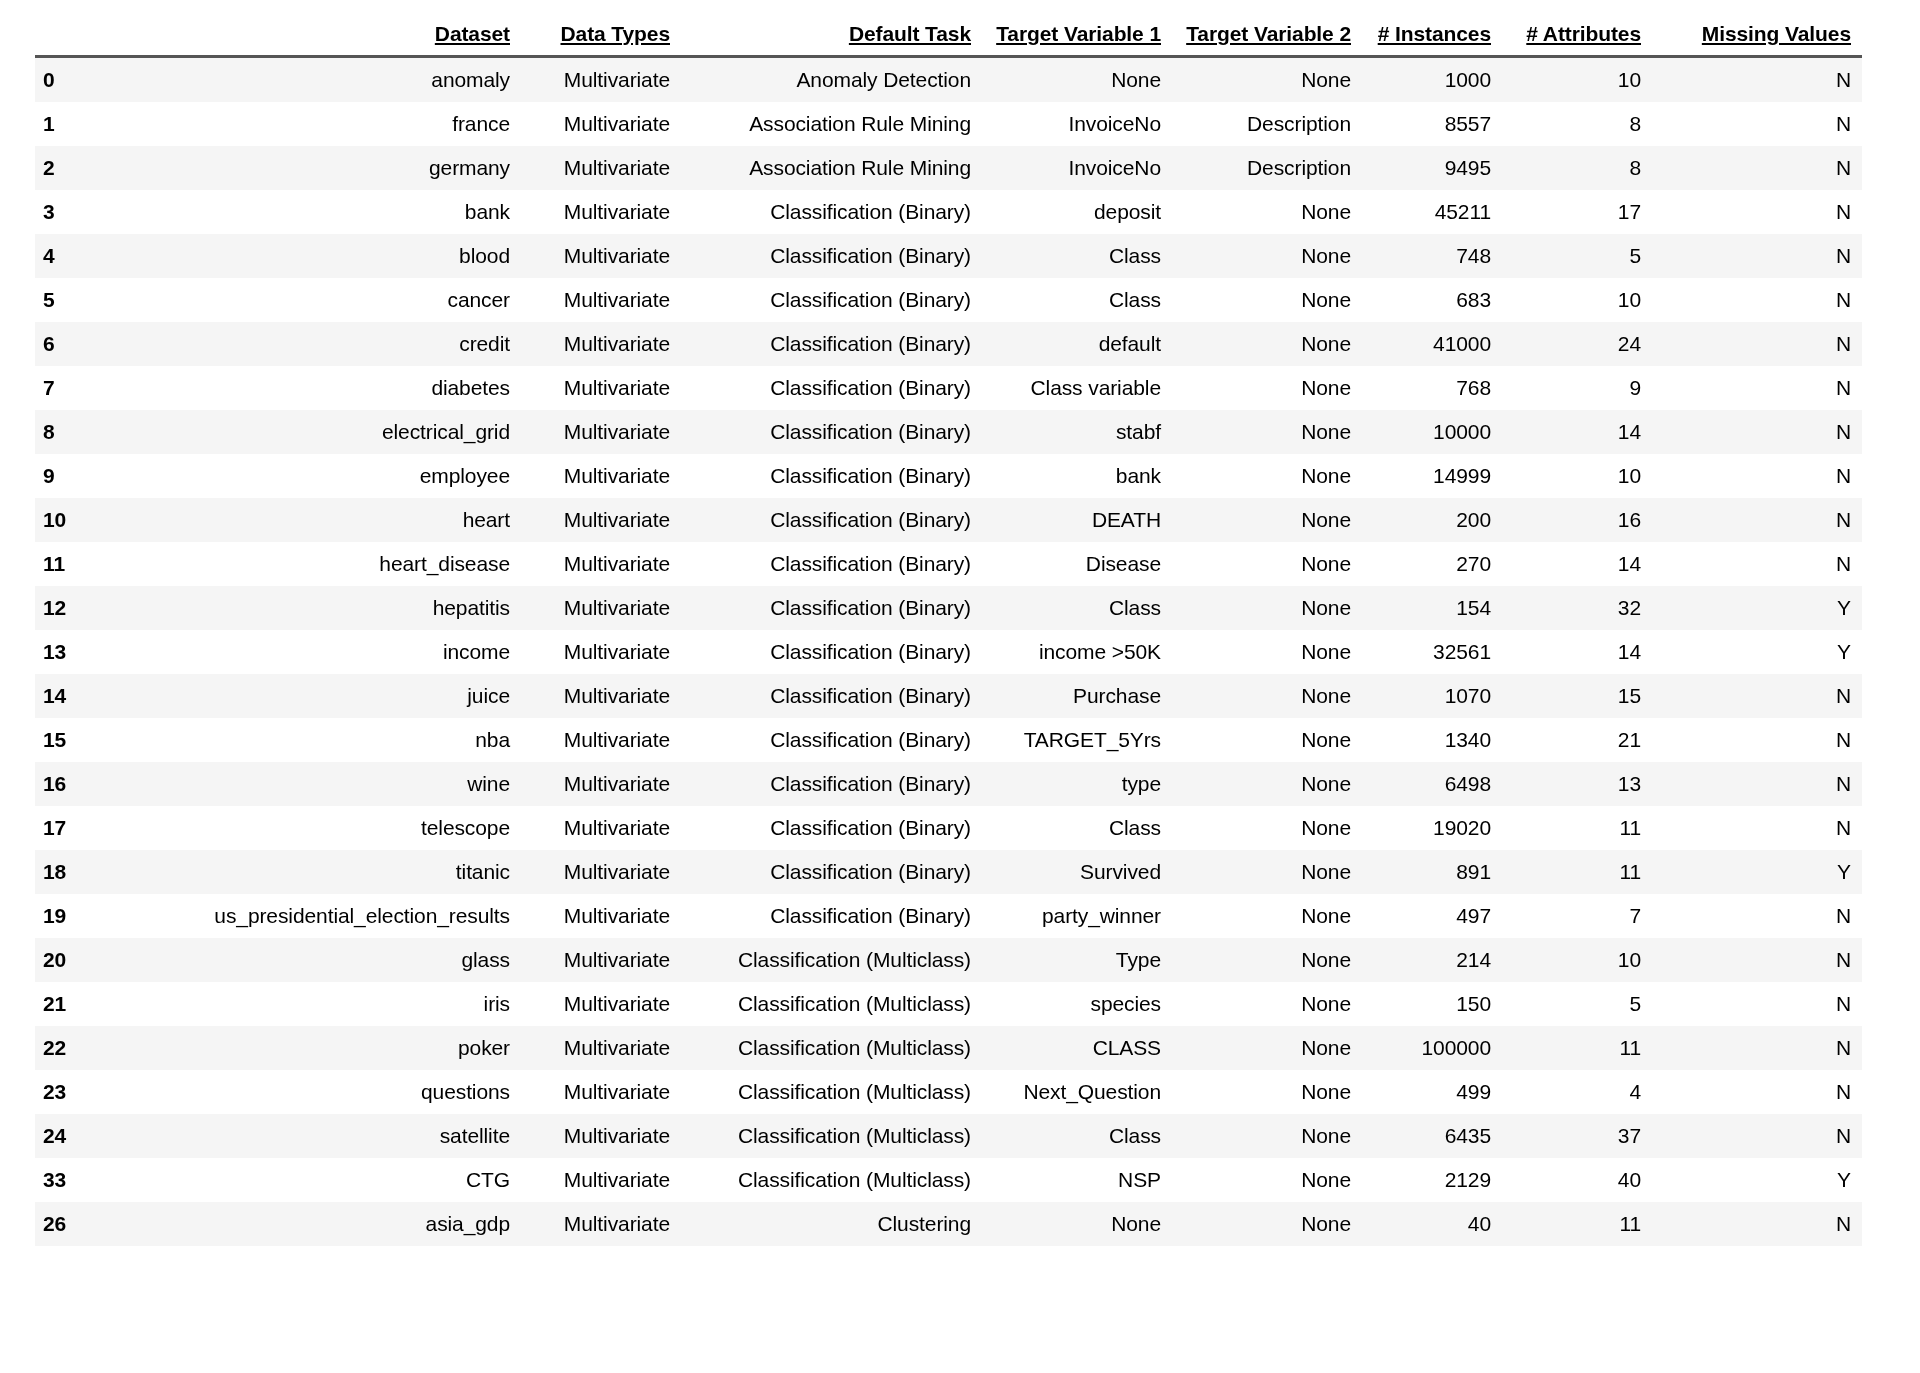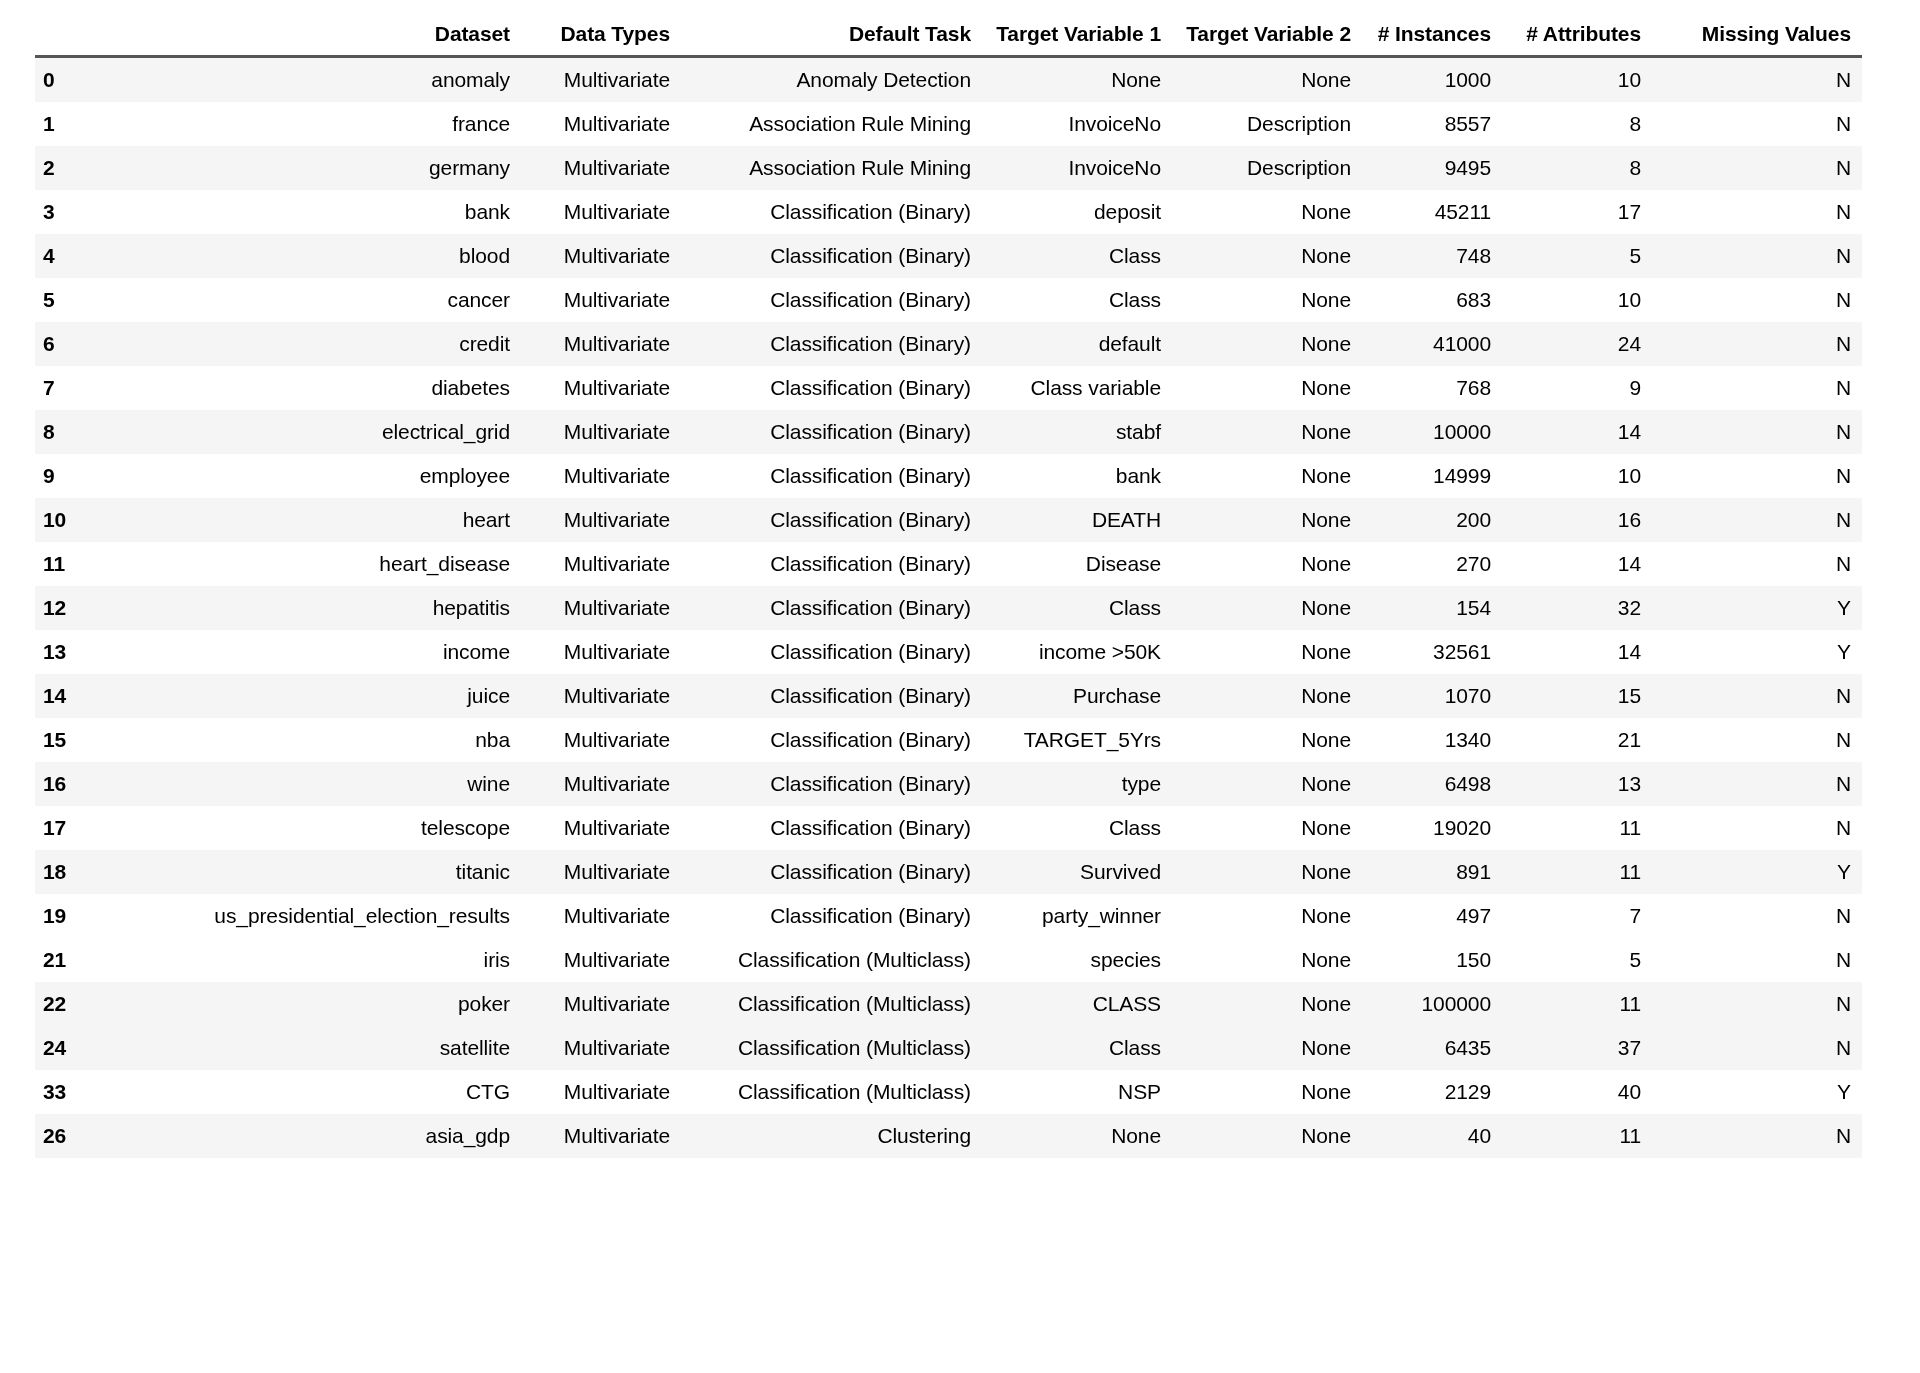--- a/index.html
+++ b/index.html
@@ -32,20 +32,21 @@
   }
   table.dataframe thead th {
     font-weight: bold;
     font-size: 21px;
     text-align: right;
     padding: 0 11px 9px 11px;
     border: none;
     vertical-align: bottom;
     white-space: nowrap;
     letter-spacing: -0.1px;
+    text-decoration: underline;
   }
   table.dataframe thead tr {
     border-bottom: 3px solid #555555;
   }
   table.dataframe tbody td,
   table.dataframe tbody th {
     font-size: 21px;
     text-align: right;
     padding: 10px 11px 10px 11px;
     border: none;
@@ -319,40 +320,62 @@
           <th class="row-index">19</th>
           <td>us_presidential_election_results</td>
           <td>Multivariate</td>
           <td>Classification (Binary)</td>
           <td>party_winner</td>
           <td>None</td>
           <td>497</td>
           <td>7</td>
           <td>N</td>
         </tr>
+        <tr class="even">
+          <th class="row-index">20</th>
+          <td>glass</td>
+          <td>Multivariate</td>
+          <td>Classification (Multiclass)</td>
+          <td>Type</td>
+          <td>None</td>
+          <td>214</td>
+          <td>10</td>
+          <td>N</td>
+        </tr>
         <tr class="odd">
           <th class="row-index">21</th>
           <td>iris</td>
           <td>Multivariate</td>
           <td>Classification (Multiclass)</td>
           <td>species</td>
           <td>None</td>
           <td>150</td>
           <td>5</td>
           <td>N</td>
         </tr>
         <tr class="even">
           <th class="row-index">22</th>
           <td>poker</td>
           <td>Multivariate</td>
           <td>Classification (Multiclass)</td>
           <td>CLASS</td>
           <td>None</td>
           <td>100000</td>
           <td>11</td>
+          <td>N</td>
+        </tr>
+        <tr class="odd">
+          <th class="row-index">23</th>
+          <td>questions</td>
+          <td>Multivariate</td>
+          <td>Classification (Multiclass)</td>
+          <td>Next_Question</td>
+          <td>None</td>
+          <td>499</td>
+          <td>4</td>
           <td>N</td>
         </tr>
         <tr class="even">
           <th class="row-index">24</th>
           <td>satellite</td>
           <td>Multivariate</td>
           <td>Classification (Multiclass)</td>
           <td>Class</td>
           <td>None</td>
           <td>6435</td>

